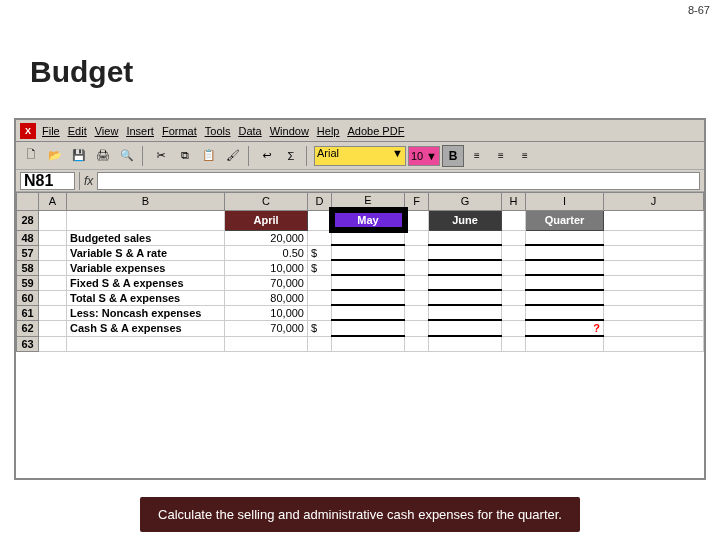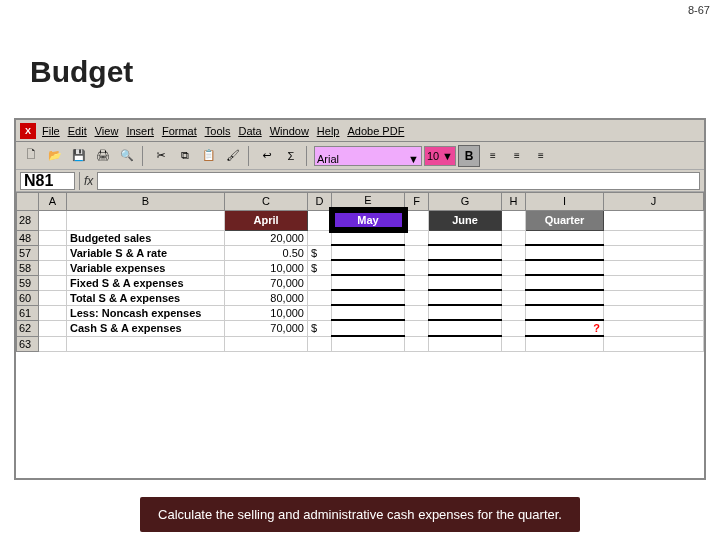--- a/index.html
+++ b/index.html
@@ -95,28 +95,28 @@
       background: #d4d0c8;
       border: 1px solid transparent;
       display: flex;
       align-items: center;
       justify-content: center;
       font-size: 11px;
       cursor: pointer;
     }
     .tb-separator { width: 4px; height: 20px; border-left: 1px solid #888; margin: 0 2px; }
     .font-box {
-      background: #f0abfc;
+      background: #fde047;
       border: 1px solid #888;
       height: 20px;
-      width: 108px;
+      width: 92px;
       font-size: 11px;
       padding: 0 2px;
       display: flex;
-      align-items: flex-end;
+      align-items: flex-start;
       justify-content: space-between;
     }
     .size-box {
       background: #ec4899;
       border: 1px solid #888;
       height: 20px;
       width: 32px;
       font-size: 11px;
       padding: 0 2px;
       display: flex;
@@ -208,23 +208,23 @@
       text-align: center;
       font-size: 11px;
       font-weight: normal;
       padding: 1px 2px;
       min-width: 18px;
       color: #000;
     }
     .row-header {
       background: #d4d0c8;
       border: 1px solid #888;
-      text-align: left;
-      font-size: 11px;
-      font-weight: normal;
+      text-align: center;
+      font-size: 11px;
+      font-weight: bold;
       padding: 1px 2px;
       min-width: 22px;
       color: #000;
     }
     .cell {
       border: 1px solid #ccc;
       padding: 1px 3px;
       font-size: 11px;
       white-space: nowrap;
       background: #fff;

